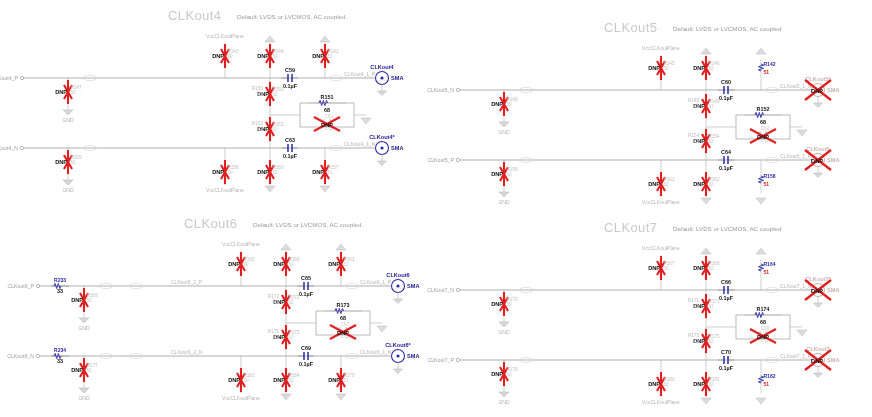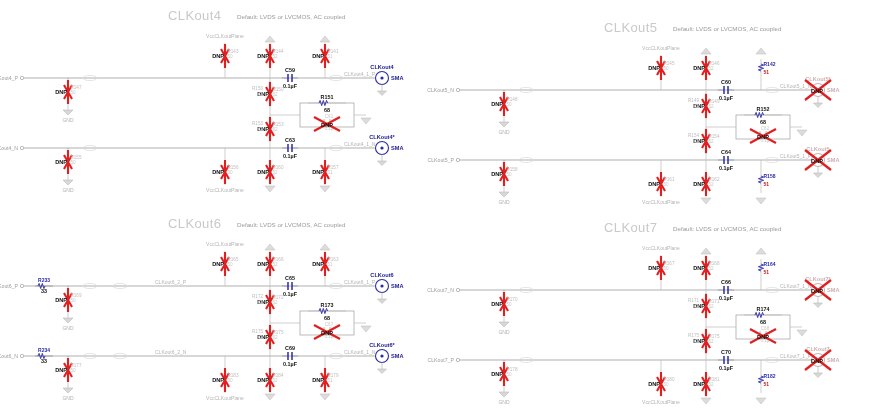--- a/index.html
+++ b/index.html
@@ -380,21 +380,21 @@
         <text x="391" y="150" class="smatxtg" text-anchor="start">SMA</text>
         <line x1="382" y1="154.5" x2="382" y2="161" class="gnd"></line>
         <path d="M377.5 161 L386.5 161 L382 165.5 Z" fill="#d8d8d8" stroke="#bbb" stroke-width=".6"></path>
         <g>
           <line x1="369" y1="138" x2="395" y2="158" class="xbig"></line>
           <line x1="395" y1="138" x2="369" y2="158" class="xbig"></line>
         </g>
         <text x="381" y="150.5" class="dnp" text-anchor="middle">DNP</text>
       </svg>
     </div>
-    <div class="quad" style="left: 0px; top: 208px;">
+    <div class="quad" style="left: 16px; top: 208px;">
       <svg width="436" height="208" viewBox="0 0 436 208">
         <text x="168" y="20" class="ttl" text-anchor="start">CLKout6</text>
         <text x="237" y="19" class="sub" text-anchor="start">Default: LVDS or LVCMOS, AC coupled</text>
         <line x1="24" y1="78" x2="369" y2="78" class="wire"></line>
         <line x1="24" y1="148" x2="369" y2="148" class="wire"></line>
         <text x="18" y="80" class="pinlbl" text-anchor="end">CLKout6_P</text>
         <circle cx="22" cy="78" r="1.7" fill="none" stroke="#9d9d9d" stroke-width=".7"></circle>
         <text x="18" y="150" class="pinlbl" text-anchor="end">CLKout6_N</text>
         <circle cx="22" cy="148" r="1.7" fill="none" stroke="#9d9d9d" stroke-width=".7"></circle>
         <ellipse cx="90" cy="78" rx="7" ry="2.6" fill="none" stroke="#dadada" stroke-width=".7"></ellipse>

